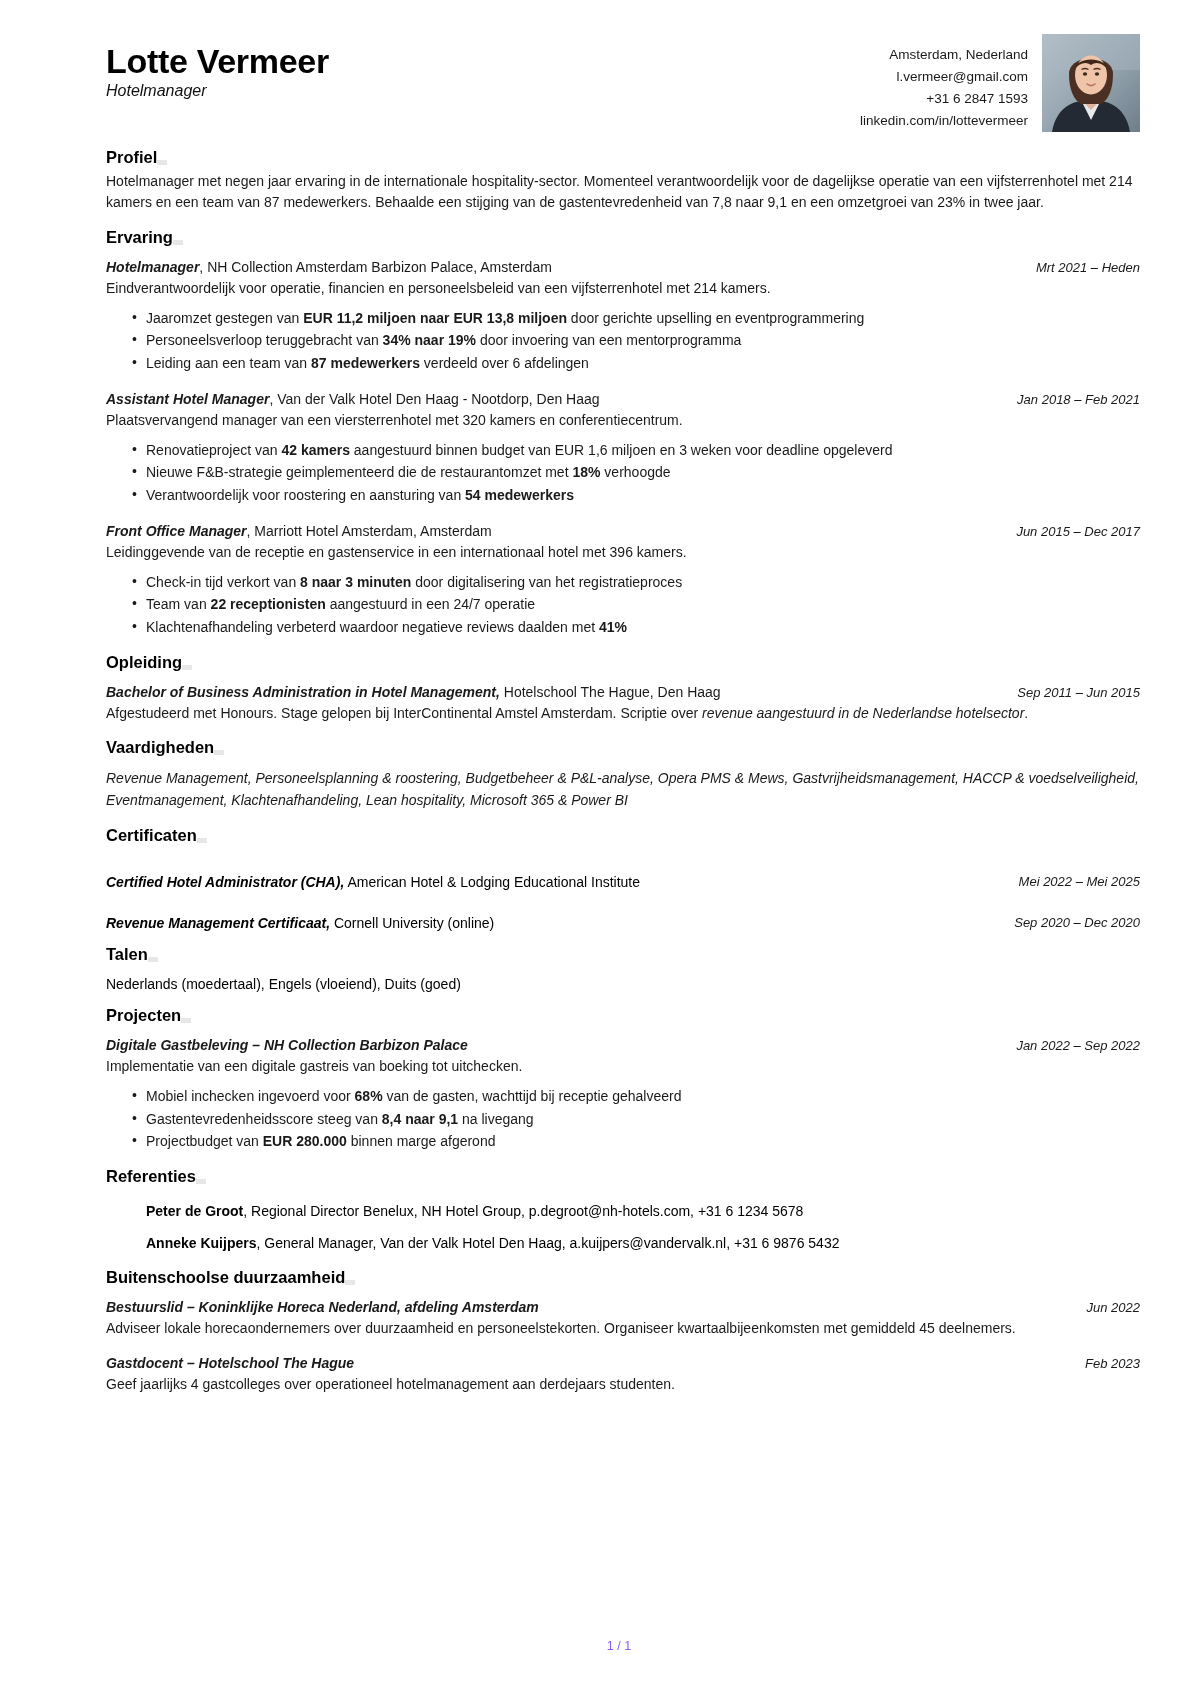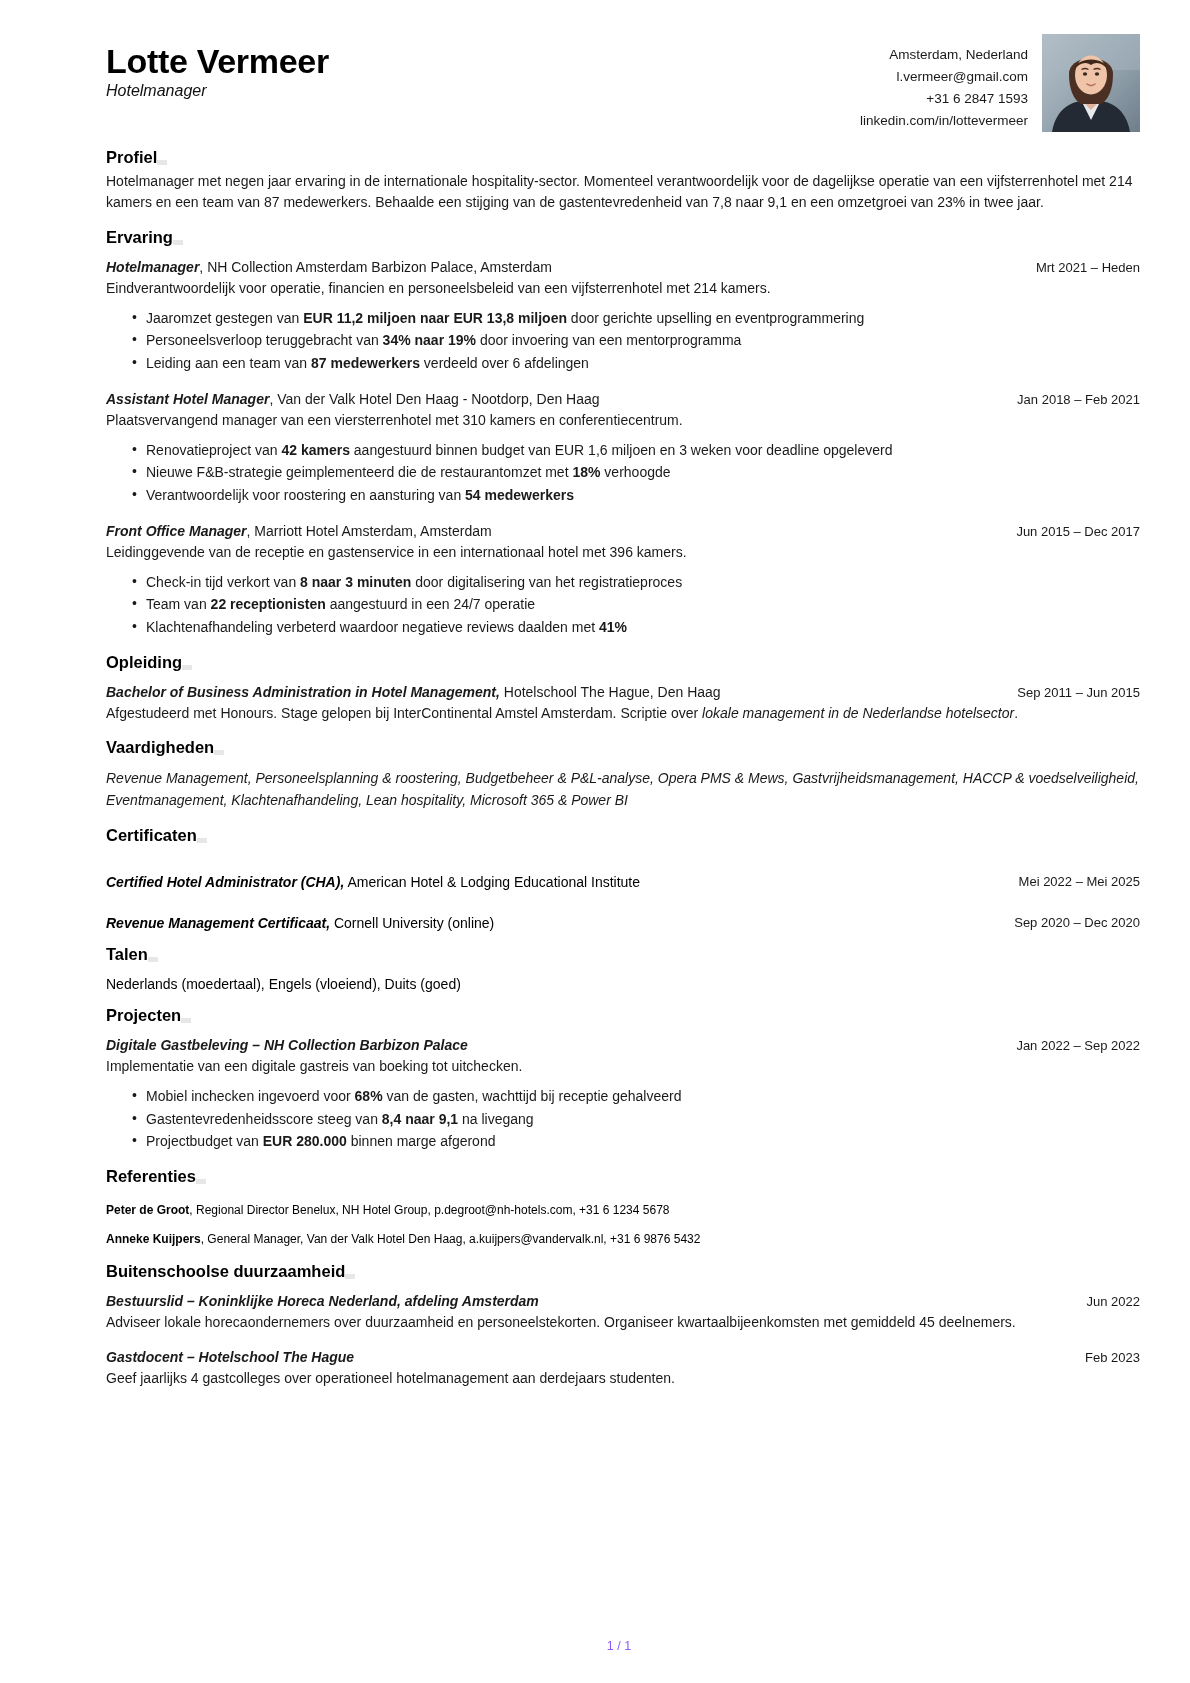--- a/index.html
+++ b/index.html
@@ -109,20 +109,21 @@
     font-size: 14px;
     line-height: 1.5;
     color: #1a1a1a;
   }
   .entry-title b {
     font-weight: bold;
     font-style: italic;
   }
   .entry-date {
     font-size: 13px;
+    font-style: italic;
     white-space: nowrap;
     color: #1a1a1a;
     flex: 0 0 auto;
   }
   .entry-sub {
     font-size: 14px;
     line-height: 1.5;
     margin: 0;
     color: #1a1a1a;
   }
@@ -161,23 +162,24 @@
     gap: 18px;
     margin-top: 25px;
     font-size: 14px;
   }
   .cert-row .lbl b { font-weight: bold; font-style: italic; }
   .lang-text {
     font-size: 14px;
     margin: 8px 0 0 0;
   }
   .ref-row {
-    font-size: 12px;
+    font-size: 14px;
     margin-top: 11px;
     line-height: 1.5;
+    margin-left: 40px;
   }
   .ref-row b { font-weight: bold; }
 
   .footer {
     position: absolute;
     left: 0;
     right: 0;
     bottom: 30px;
     text-align: center;
     font-size: 12.5px;
@@ -256,21 +258,21 @@
               <li>Jaaromzet gestegen van <b>EUR 11,2 miljoen naar EUR 13,8 miljoen</b> door gerichte upselling en eventprogrammering</li>
               <li>Personeelsverloop teruggebracht van <b>34% naar 19%</b> door invoering van een mentorprogramma</li>
               <li>Leiding aan een team van <b>87 medewerkers</b> verdeeld over 6 afdelingen</li>
             </ul>
           </div>
           <div class="entry">
             <div class="entry-head">
               <div class="entry-title"><b>Assistant Hotel Manager</b>, Van der Valk Hotel Den Haag - Nootdorp, Den Haag</div>
               <div class="entry-date">Jan 2018 – Feb 2021</div>
             </div>
-            <p class="entry-sub">Plaatsvervangend manager van een viersterrenhotel met 310 kamers en conferentiecentrum.</p>
+            <p class="entry-sub">Plaatsvervangend manager van een viersterrenhotel met 320 kamers en conferentiecentrum.</p>
             <ul class="bullets">
               <li>Renovatieproject van <b>42 kamers</b> aangestuurd binnen budget van EUR 1,6 miljoen en 3 weken voor deadline opgeleverd</li>
               <li>Nieuwe F&amp;B-strategie geimplementeerd die de restaurantomzet met <b>18%</b> verhoogde</li>
               <li>Verantwoordelijk voor roostering en aansturing van <b>54 medewerkers</b></li>
             </ul>
           </div>
           <div class="entry">
             <div class="entry-head">
               <div class="entry-title"><b>Front Office Manager</b>, Marriott Hotel Amsterdam, Amsterdam</div>
               <div class="entry-date">Jun 2015 – Dec 2017</div>
@@ -286,21 +288,21 @@
     </div>
 
     <div class="section">
       <div class="sec-h">Opleiding</div>
       <div id="education-list">
           <div class="entry">
             <div class="entry-head">
               <div class="entry-title"><b>Bachelor of Business Administration in Hotel Management,</b> Hotelschool The Hague, Den Haag</div>
               <div class="entry-date">Sep 2011 – Jun 2015</div>
             </div>
-            <p class="entry-sub">Afgestudeerd met Honours. Stage gelopen bij InterContinental Amstel Amsterdam. Scriptie over <i>lokale management in de Nederlandse hotelsector</i>.</p>
+            <p class="entry-sub">Afgestudeerd met Honours. Stage gelopen bij InterContinental Amstel Amsterdam. Scriptie over <i>revenue aangestuurd in de Nederlandse hotelsector</i>.</p>
           </div>
         </div>
     </div>
 
     <div class="section">
       <div class="sec-h">Vaardigheden</div>
       <p class="skills-text">Revenue Management, Personeelsplanning &amp; roostering, Budgetbeheer &amp; P&amp;L-analyse, Opera PMS &amp; Mews, Gastvrijheidsmanagement, HACCP &amp; voedselveiligheid, Eventmanagement, Klachtenafhandeling, Lean hospitality, Microsoft 365 &amp; Power BI</p>
     </div>
 
     <div class="section">

